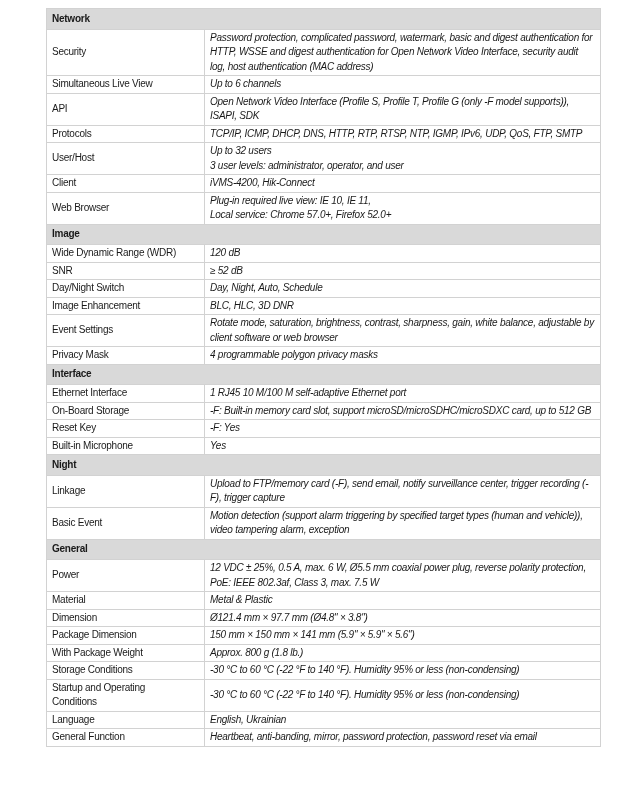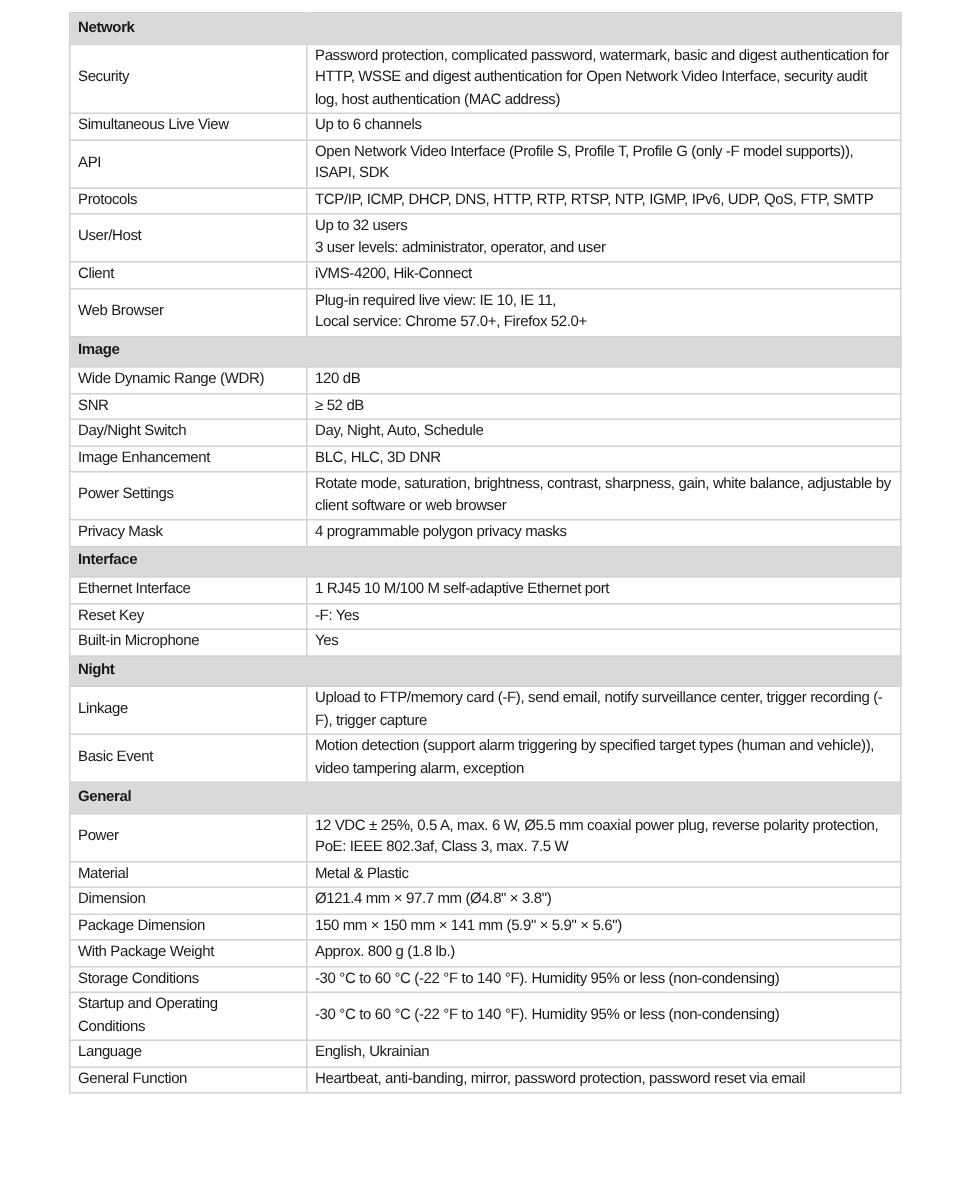--- a/index.html
+++ b/index.html
@@ -36,20 +36,21 @@
   td.section-cell {
     background: #d9d9d9;
     font-weight: bold;
     padding: 2.5px 5px;
   }
   td.label-cell {
     padding-right: 14px;
   }
   td.value-cell {
     white-space: pre-line;
+    font-style: italic;
   }
 </style>
 </head>
 <body>
 
 <div class="page">
   <table class="spec-table">
     <colgroup>
       <col class="c1">
       <col class="c2">
@@ -101,33 +102,37 @@
         </tr>
         <tr>
           <td class="label-cell">Day/Night Switch</td>
           <td class="value-cell">Day, Night, Auto, Schedule</td>
         </tr>
         <tr>
           <td class="label-cell">Image Enhancement</td>
           <td class="value-cell">BLC, HLC, 3D DNR</td>
         </tr>
         <tr>
-          <td class="label-cell">Power Settings</td>
+          <td class="label-cell">Event Settings</td>
           <td class="value-cell">Rotate mode, saturation, brightness, contrast, sharpness, gain, white balance, adjustable by client software or web browser</td>
         </tr>
         <tr>
           <td class="label-cell">Privacy Mask</td>
           <td class="value-cell">4 programmable polygon privacy masks</td>
         </tr>
         <tr>
           <td colspan="2" class="section-cell">Interface</td>
         </tr>
         <tr>
           <td class="label-cell">Ethernet Interface</td>
           <td class="value-cell">1 RJ45 10 M/100 M self-adaptive Ethernet port</td>
+        </tr>
+        <tr>
+          <td class="label-cell">On-Board Storage</td>
+          <td class="value-cell">-F: Built-in memory card slot, support microSD/microSDHC/microSDXC card, up to 512 GB</td>
         </tr>
         <tr>
           <td class="label-cell">Reset Key</td>
           <td class="value-cell">-F: Yes</td>
         </tr>
         <tr>
           <td class="label-cell">Built-in Microphone</td>
           <td class="value-cell">Yes</td>
         </tr>
         <tr>

